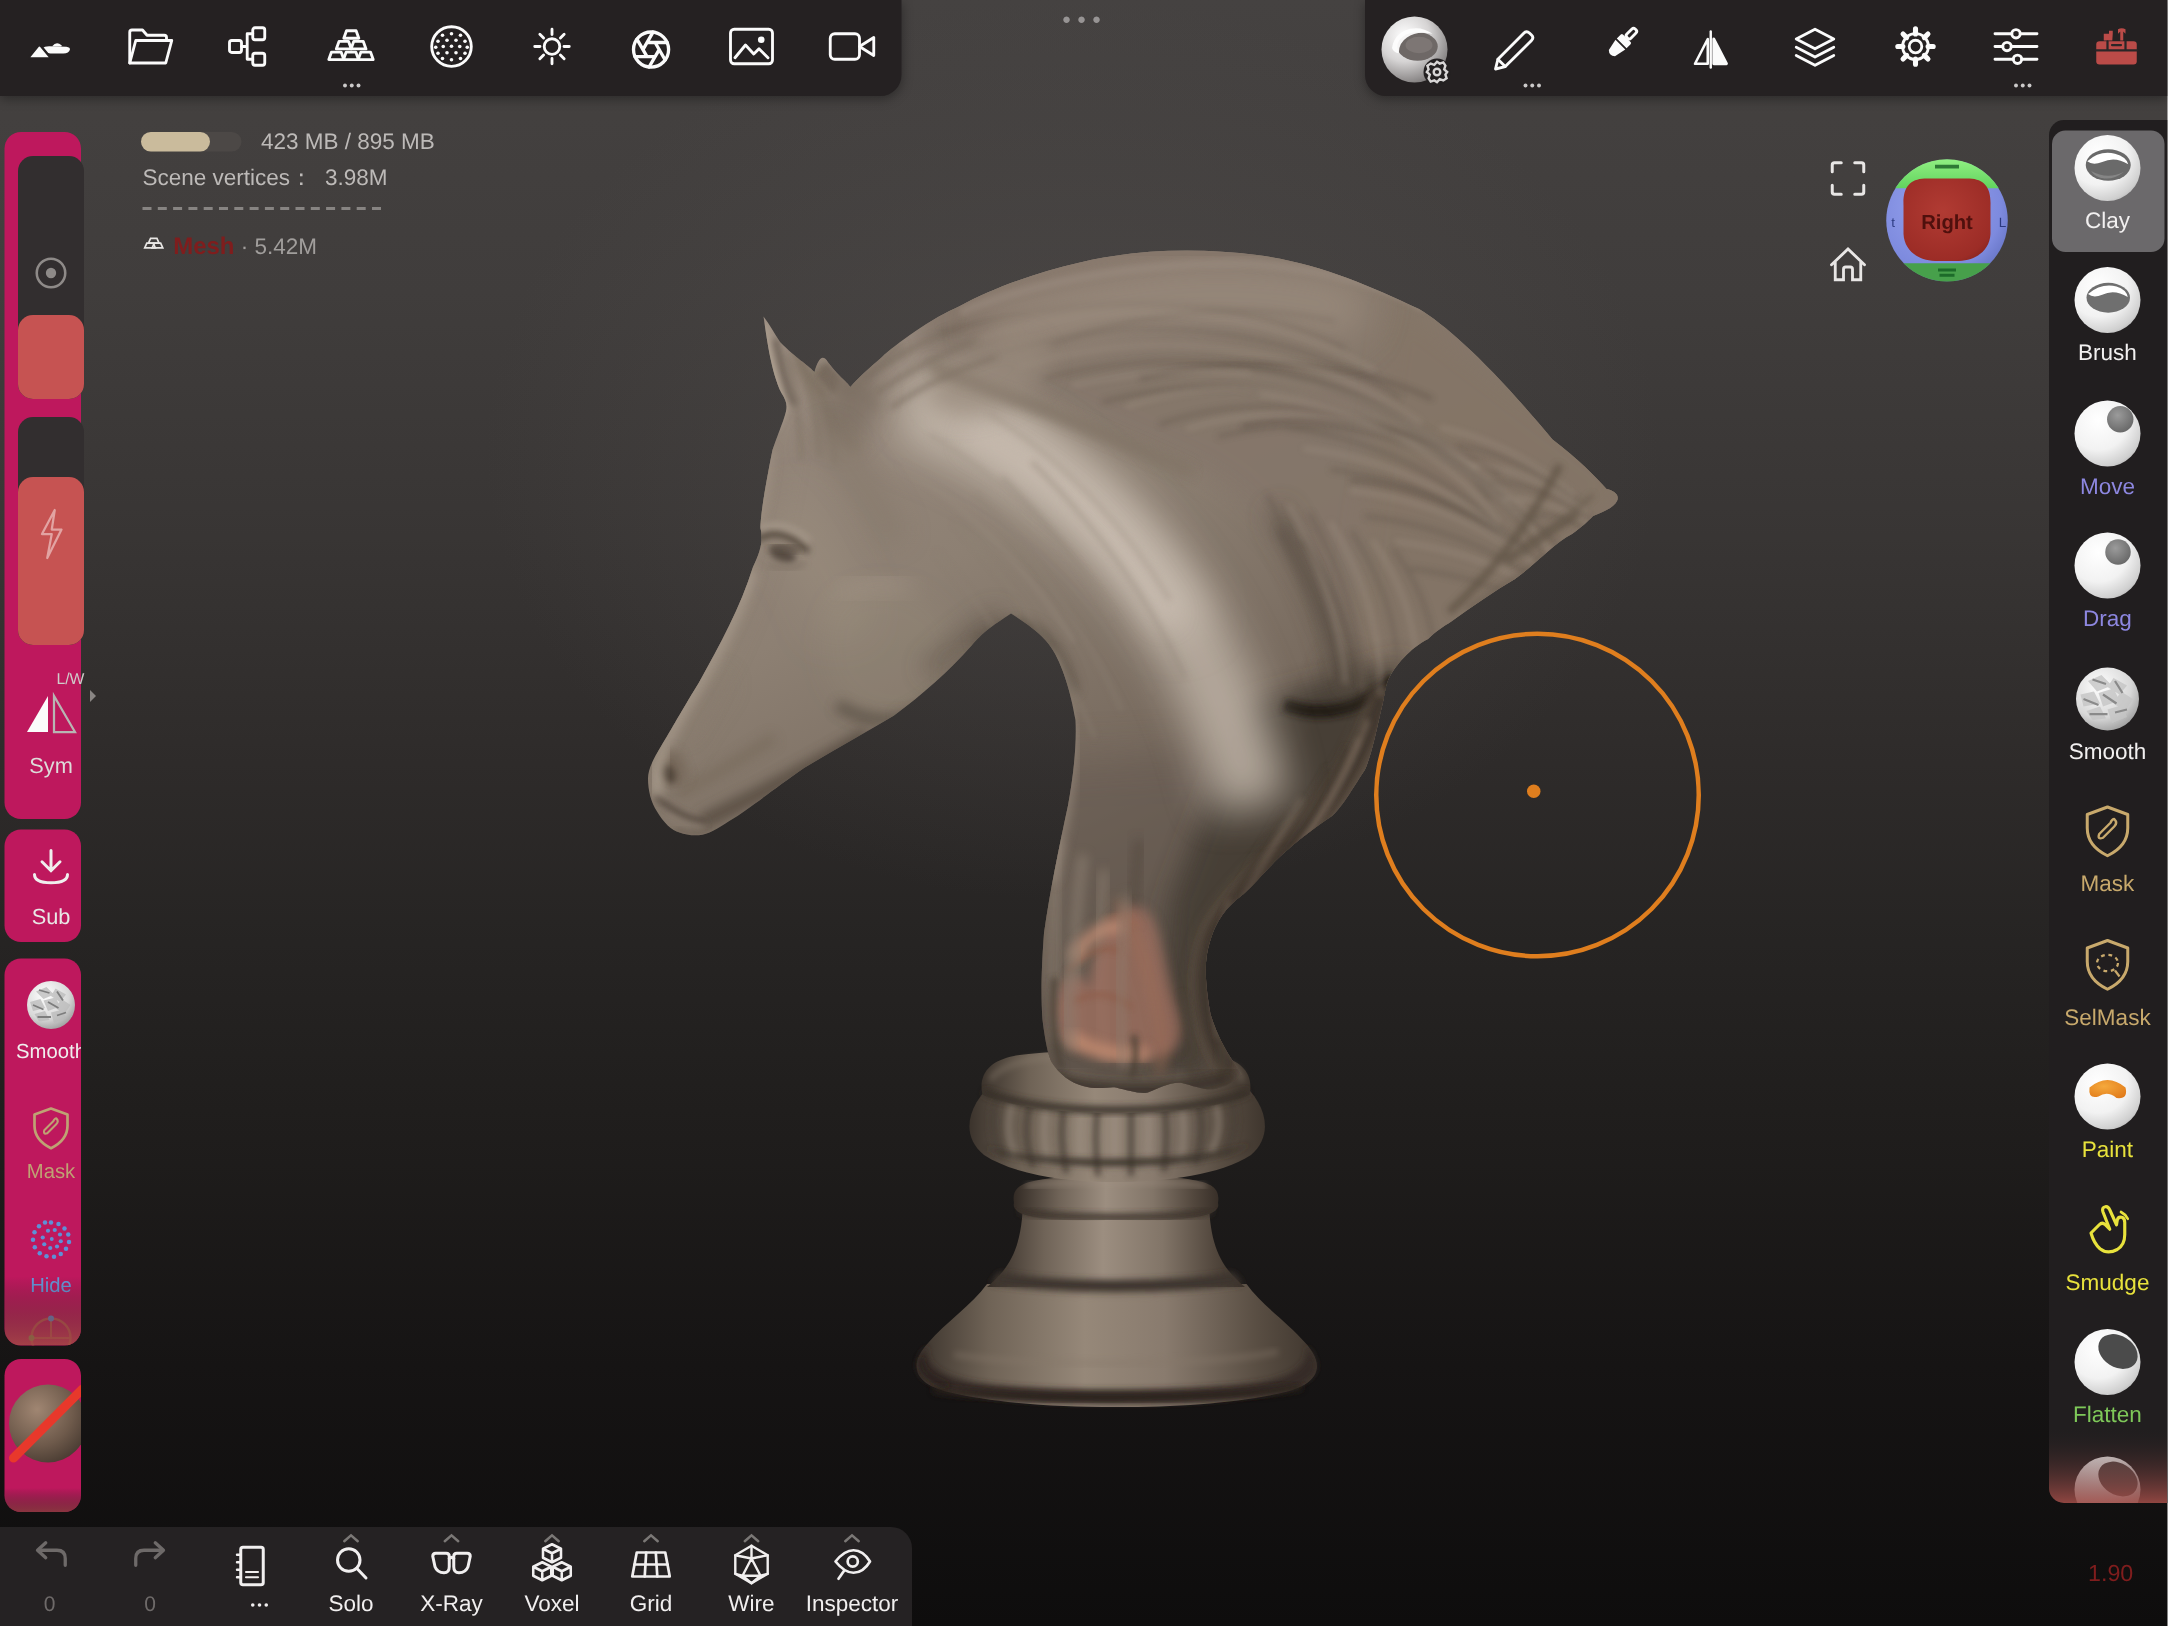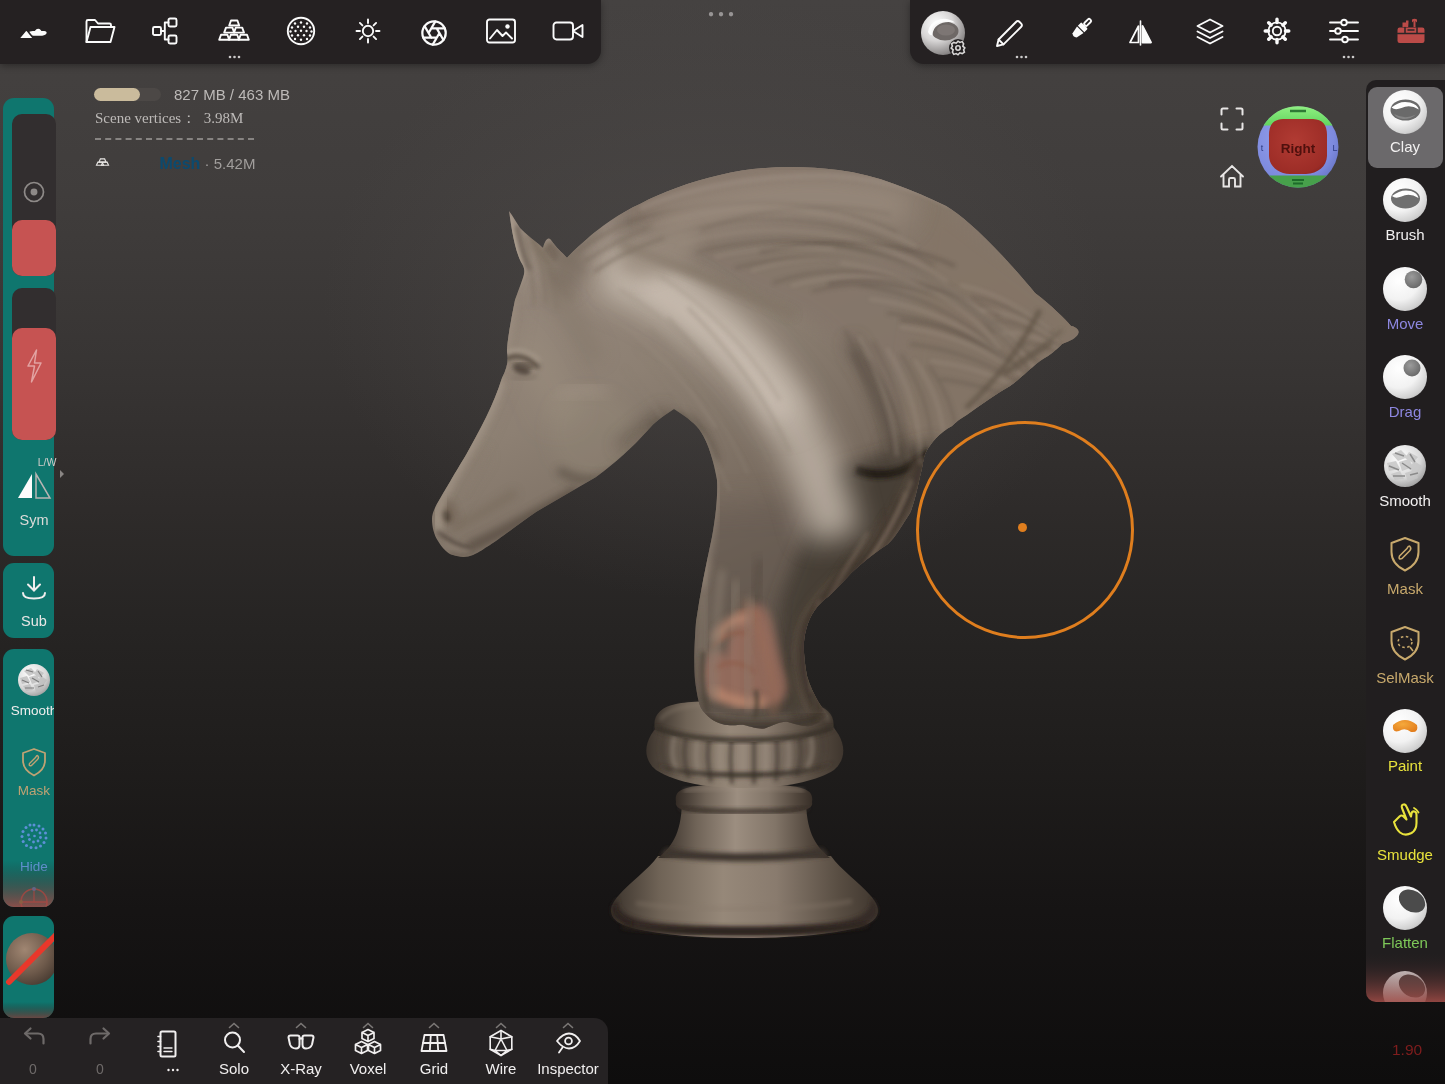--- a/index.html
+++ b/index.html
@@ -10,21 +10,21 @@
       radial-gradient(ellipse 560px 430px at 715px 300px, rgba(84,80,78,0.5) 0%, rgba(84,80,78,0) 70%),
       linear-gradient(180deg, #454241 0%, #403d3c 18%, #383534 33%, #2e2b2a 47%, #262423 58%, #1f1d1c 70%, #161414 84%, #0e0d0d 100%);
   }
   .abs{position:absolute;}
   
   #tl-bar{left:0;top:0;width:601px;height:64px;background:#252122;border-radius:0 0 14px 0;box-shadow:0 2px 7px rgba(0,0,0,0.35);}
   #tr-bar{left:910px;top:0;width:535px;height:64px;background:#252122;border-radius:0 0 0 14px;box-shadow:0 2px 7px rgba(0,0,0,0.35);}
   #bot-bar{left:0;top:1018px;width:608px;height:66px;background:#252223;border-radius:0 14px 0 0;}
   .dots3{color:#979494;font-size:15px;letter-spacing:3px;}
   
-  .lpanel{left:3px;width:51px;background:#0f766e;border-radius:11px;margin-top:10px;}
+  .lpanel{left:3px;width:51px;background:#be185d;border-radius:11px;}
   #lp1{top:88px;height:458px;}
   #lp2{top:553px;height:75px;}
   #lp3{top:639px;height:258px;overflow:hidden;}
   #lp4{top:906px;height:102px;overflow:hidden;}
   .ltrack{position:absolute;left:9px;width:44px;background:#322e2f;border-radius:10px;}
   .lred{position:absolute;left:9px;width:44px;background:#c65352;border-radius:10px;}
   
   #rbar{left:1366px;top:80px;width:79px;height:922px;background:#211e1f;border-radius:10px 0 0 10px;overflow:hidden;}
   #rsel{position:absolute;left:2px;top:7px;width:75px;height:81px;background:#6b696b;border-radius:9px;}
   
@@ -544,32 +544,32 @@
     <path d="M1.5 15.5 H28.5 M9 9.5 V15.5 M21 9.5 V15.5 M12 12 h6" stroke="#2a2627" stroke-width="1.5" fill="none"></path>
   </g>
  </g>
 </svg>
 </div>
 <div class="abs dots3" style="left:708px;top:8px;font-size:10px;letter-spacing:4px;">●●●</div>
 
 <div class="abs" style="left:94px;top:88px;width:67px;height:13px;background:#4c4846;border-radius:7px;">
   <div style="width:46px;height:13px;background:#cabb9c;border-radius:7px;"></div>
 </div>
-<div class="abs inf" style="left:174px;top:86px;">827 MB / 463 MB</div>
-<div class="abs inf" style="left:95px;top:109px;font-family:Liberation Serif, serif;">Scene vertices：&nbsp;&nbsp;3.98M</div>
+<div class="abs inf" style="left:174px;top:86px;">423 MB / 895 MB</div>
+<div class="abs inf" style="left:95px;top:109px;">Scene vertices：&nbsp;&nbsp;3.98M</div>
 <div class="abs" style="left:95px;top:138px;width:159px;border-top:2px dashed #878482;"></div>
 <div class="abs" style="left:94px;top:155px;width:220px;height:18px;">
   <svg width="17" height="17" viewBox="0 0 24 24" style="vertical-align:-3px">
       <g fill="none" stroke="#e8e6e4" stroke-width="1.6">
         <path d="M9 5.5h6l2 4.5H7z"></path>
         <path d="M5.5 10h6l2 4.5H3.5z"></path>
         <path d="M12.5 10h6l2 4.5h-10z"></path>
       </g>
     </svg>
-  <span style="color:#0c4a6e;font-size:16px;font-weight:bold;margin-left:44px;"> Mesh</span><span style="color:#a19e9c;font-size:15px;"> · 5.42M</span>
+  <span style="color:#7f1d1d;font-size:16px;font-weight:bold;"> Mesh</span><span style="color:#a19e9c;font-size:15px;"> · 5.42M</span>
 </div>
 
 <svg class="abs" style="left:1218px;top:105px;" width="28" height="90" viewBox="0 0 28 90">
   <g fill="none" stroke="#e8e6e5" stroke-width="2" stroke-linecap="round">
     <path d="M3.5 9.5 V5 Q3.5 3.5 5 3.5 H9.5 M18.5 3.5 H23 Q24.5 3.5 24.5 5 V9.5 M24.5 18.5 V23 Q24.5 24.5 23 24.5 H18.5 M9.5 24.5 H5 Q3.5 24.5 3.5 23 V18.5"></path>
     <path d="M3 71.5 L14 61 L25 71.5 M5.5 69.5 V81.5 H11 V74.5 Q11 73 12.5 73 H15.5 Q17 73 17 74.5 V81.5 H22.5 V69.5" stroke-width="1.9"></path>
   </g>
 </svg>
 <svg class="abs" style="left:1255px;top:104px;" width="86" height="86" viewBox="-43 -43 86 86">
   <defs>

